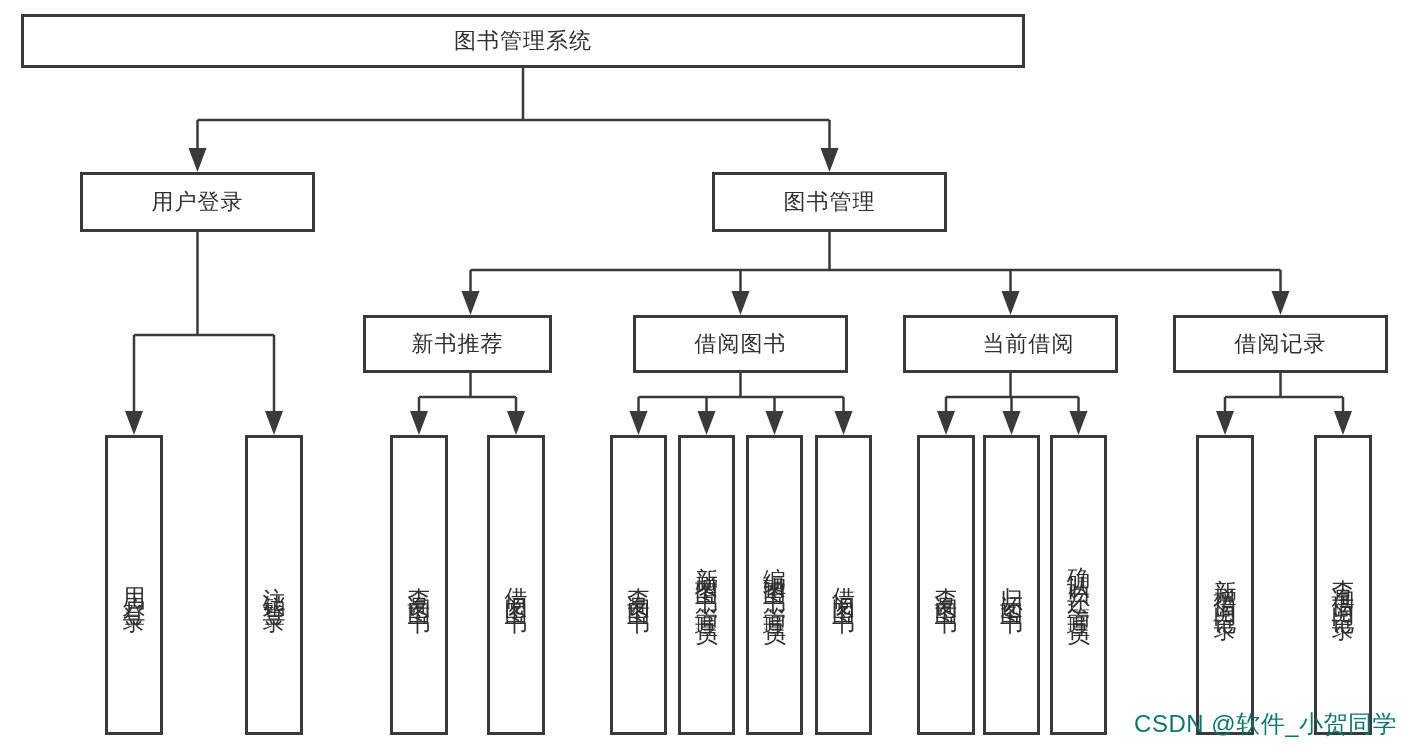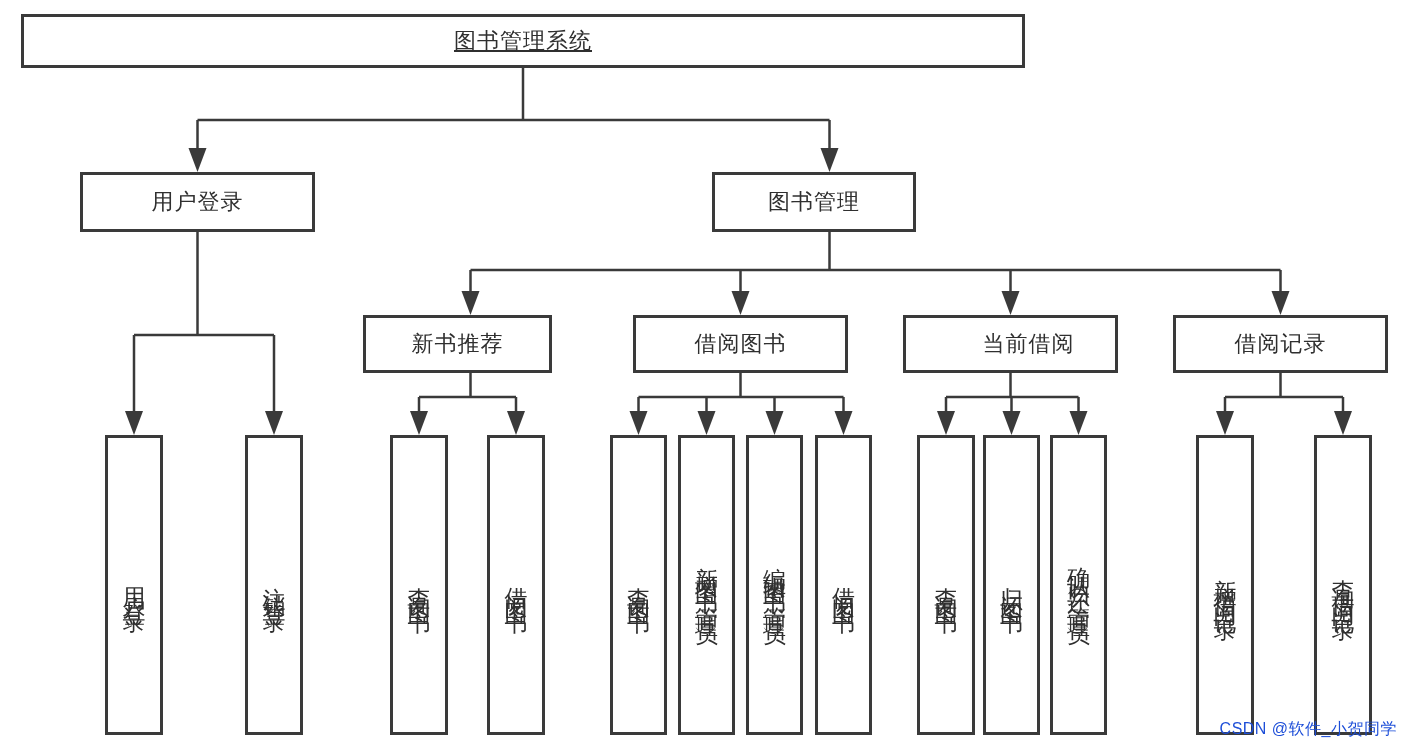--- a/index.html
+++ b/index.html
@@ -38,24 +38,24 @@
   .node.v {
     font-size: 23px;
   }
   .node.v .vtext {
     writing-mode: vertical-rl;
     letter-spacing: 8px;
     line-height: 1;
     white-space: nowrap;
   }
   
-  #n-root          { left: 21px;   top: 14px;  width: 1004px; height: 54px; text-decoration: underline; }
+  #n-root          { left: 21px;   top: 14px;  width: 1004px; height: 54px; }
   
   #n-user-login    { left: 80px;   top: 172px; width: 235px; height: 60px; }
-  #n-book-mgmt     { left: 712px;  top: 172px; width: 204px; height: 60px; }
+  #n-book-mgmt     { left: 712px;  top: 172px; width: 235px; height: 60px; }
   
   #n-new-book      { left: 363px;  top: 315px; width: 189px; height: 58px; }
   #n-book-borrow   { left: 633px;  top: 315px; width: 215px; height: 58px; }
   #n-cur-borrow    { left: 903px;  top: 315px; width: 215px; height: 58px; padding-left: 36px; }
   #n-borrow-rec    { left: 1173px; top: 315px; width: 215px; height: 58px; }
   
   .leaf { top: 435px; height: 300px; }
   #l-login         { left: 105px;  width: 58px; }
   #l-logout        { left: 245px;  width: 58px; }
   #l-nb-query      { left: 390px;  width: 58px; }
@@ -66,22 +66,22 @@
   #l-bb-borrow     { left: 815px;  width: 57px; }
   #l-cb-query      { left: 917px;  width: 58px; }
   #l-cb-return     { left: 983px;  width: 57px; }
   #l-cb-confirm    { left: 1050px; width: 57px; }
   #l-br-add        { left: 1196px; width: 58px; }
   #l-br-query      { left: 1314px; width: 58px; }
   .watermark {
     position: absolute;
     right: 8px;
     bottom: 7px;
-    font-size: 16px;
-    color: #1d4ed8;
+    font-size: 24px;
+    color: #0f766e;
     letter-spacing: 0.5px;
     white-space: nowrap;
     margin-left: 44px;
   }
 </style>
 </head>
 <body>
 
 <div class="canvas">
 

